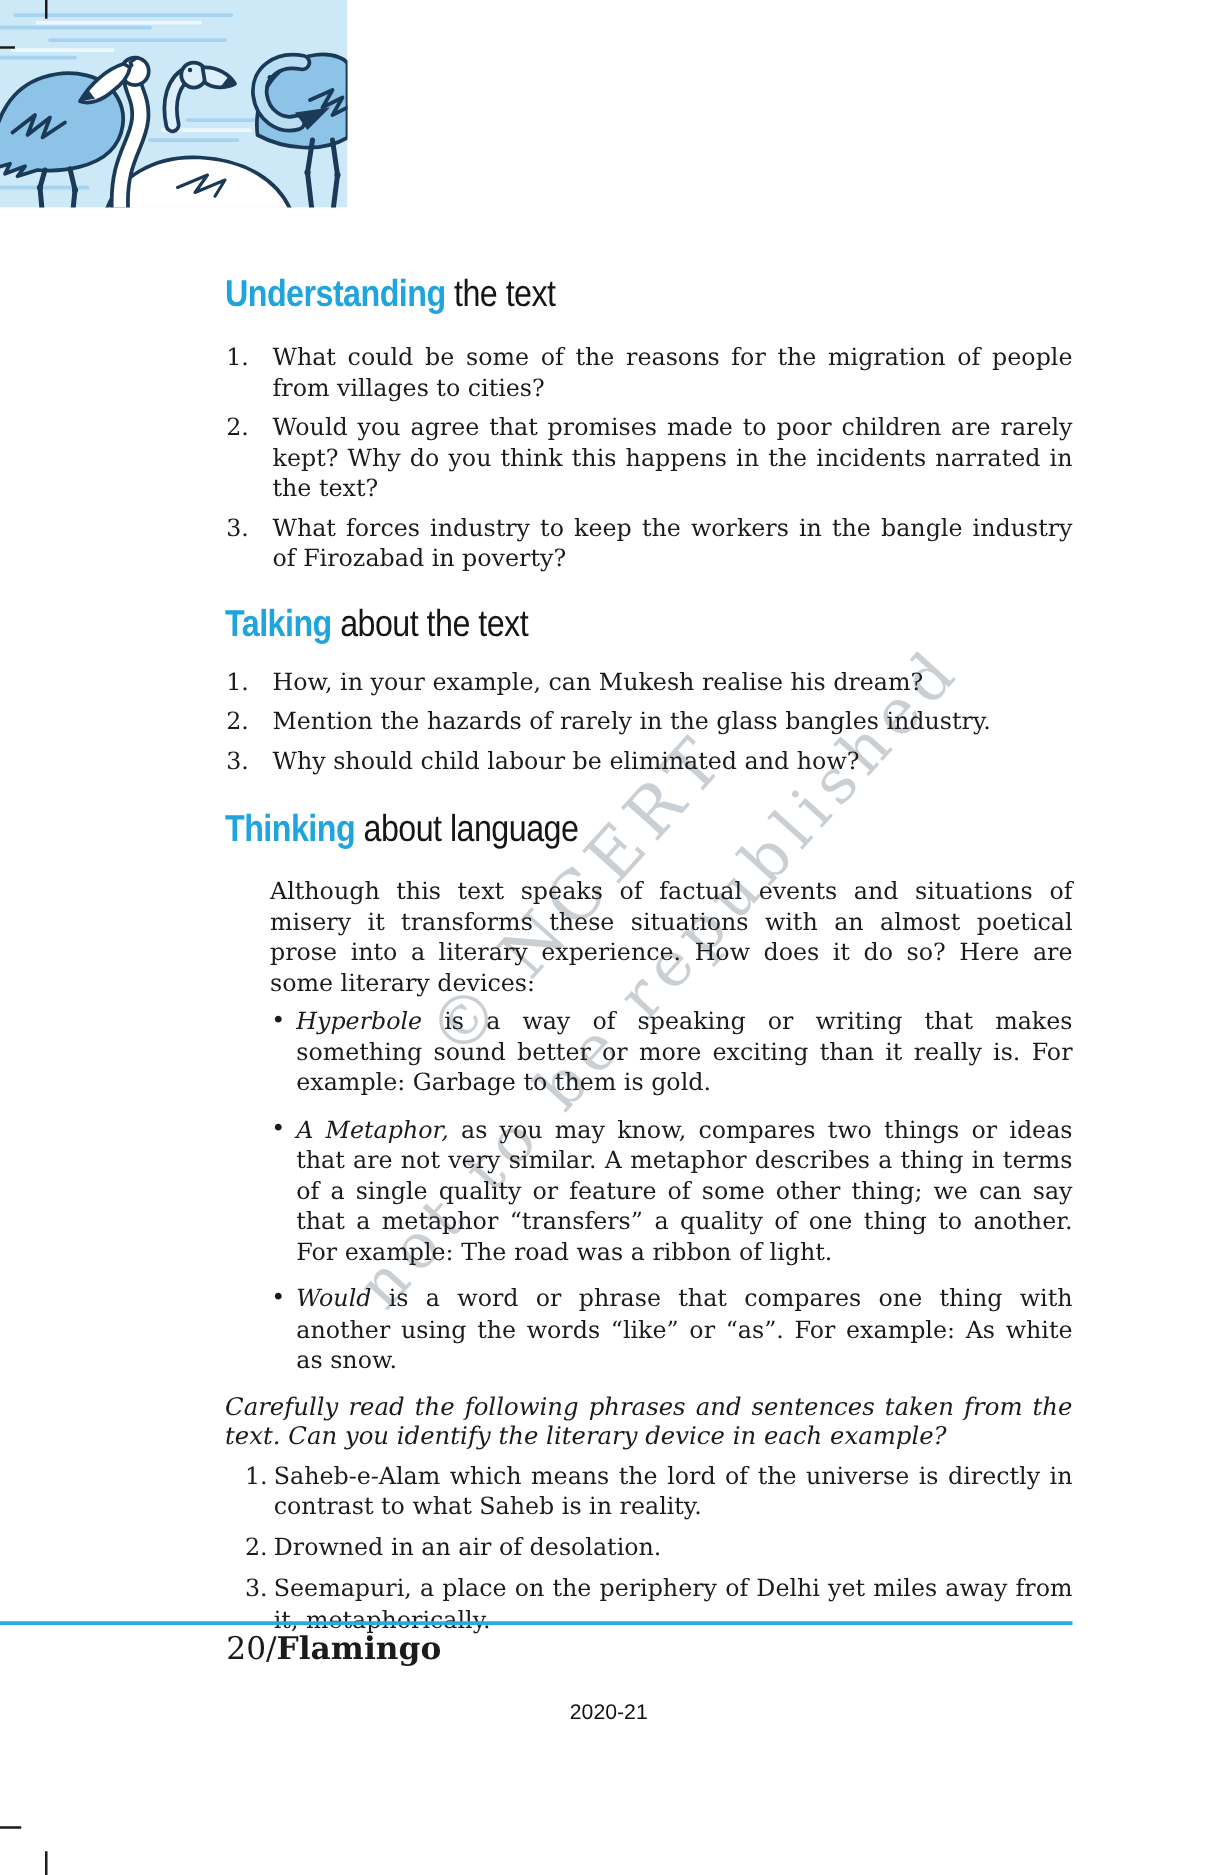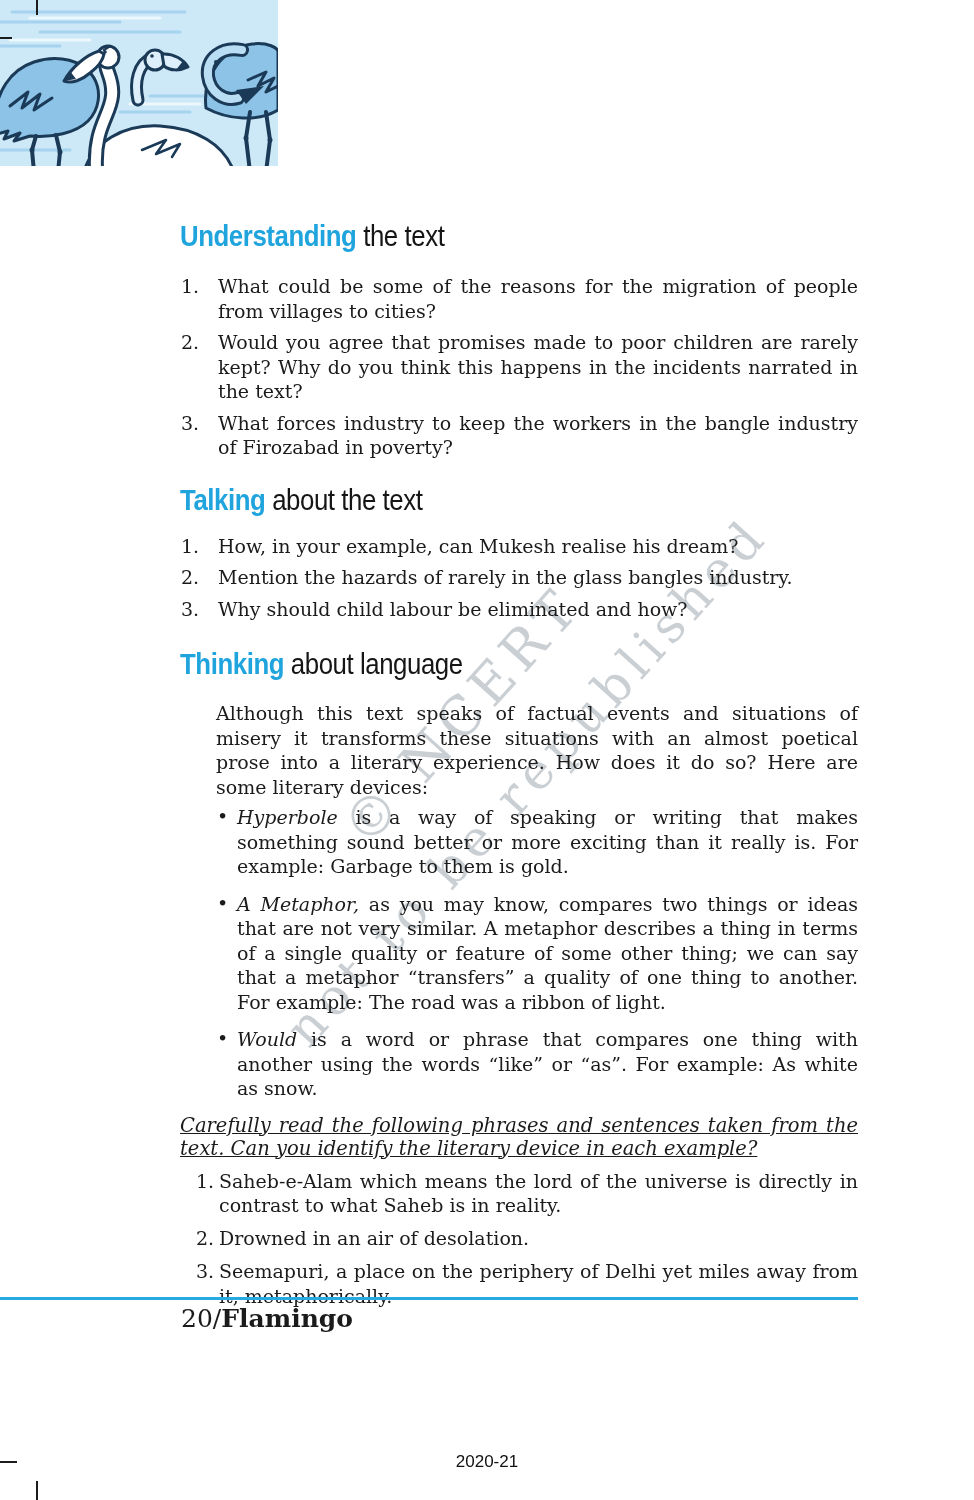--- a/index.html
+++ b/index.html
@@ -52,28 +52,28 @@
   .exlist .li { margin-bottom:8.5px; }
   .exlist .li .num { left:16px; }
   .exlist .li { padding-left:39px; }
 
   .para { margin:2px 0 6px 36px; }
 
   .bi { position:relative; margin:0 0 13px 36px; padding-left:21px; }
   .bi .dot { position:absolute; left:1px; top:-1px; font-size:19px; }
   .bi i { font-style:italic;margin-top:18px; }
 
-  .instr { font-style:italic; font-size:19.5px; margin:8px 0 9px 0; text-align:justify;text-decoration:underline; }
+  .instr { font-style:italic; font-size:19.5px; margin:8px 0 9px 0; text-align:justify; }
 
   
   .rule { position:absolute; left:0; top:1297px; width:858px; height:3px; background:#29a9e1; z-index:2; }
   .flabel { position:absolute; left:181px; top:1304px; font-size:25px; z-index:2; }
   .flabel .bold { font-weight:700; }
   .year {
-    position:absolute; left:0; top:1452px; width:974px; text-align:center;
+    position:absolute; left:0; top:1360px; width:974px; text-align:center;
     font-family:"Liberation Sans", sans-serif; font-size:17px; color:#111; z-index:2;
   }
 </style>
 </head>
 <body>
 
 <div class="page">
 
   <div class="illu">
     <svg width="278" height="166" viewBox="0 0 278 166" xmlns="http://www.w3.org/2000/svg">

